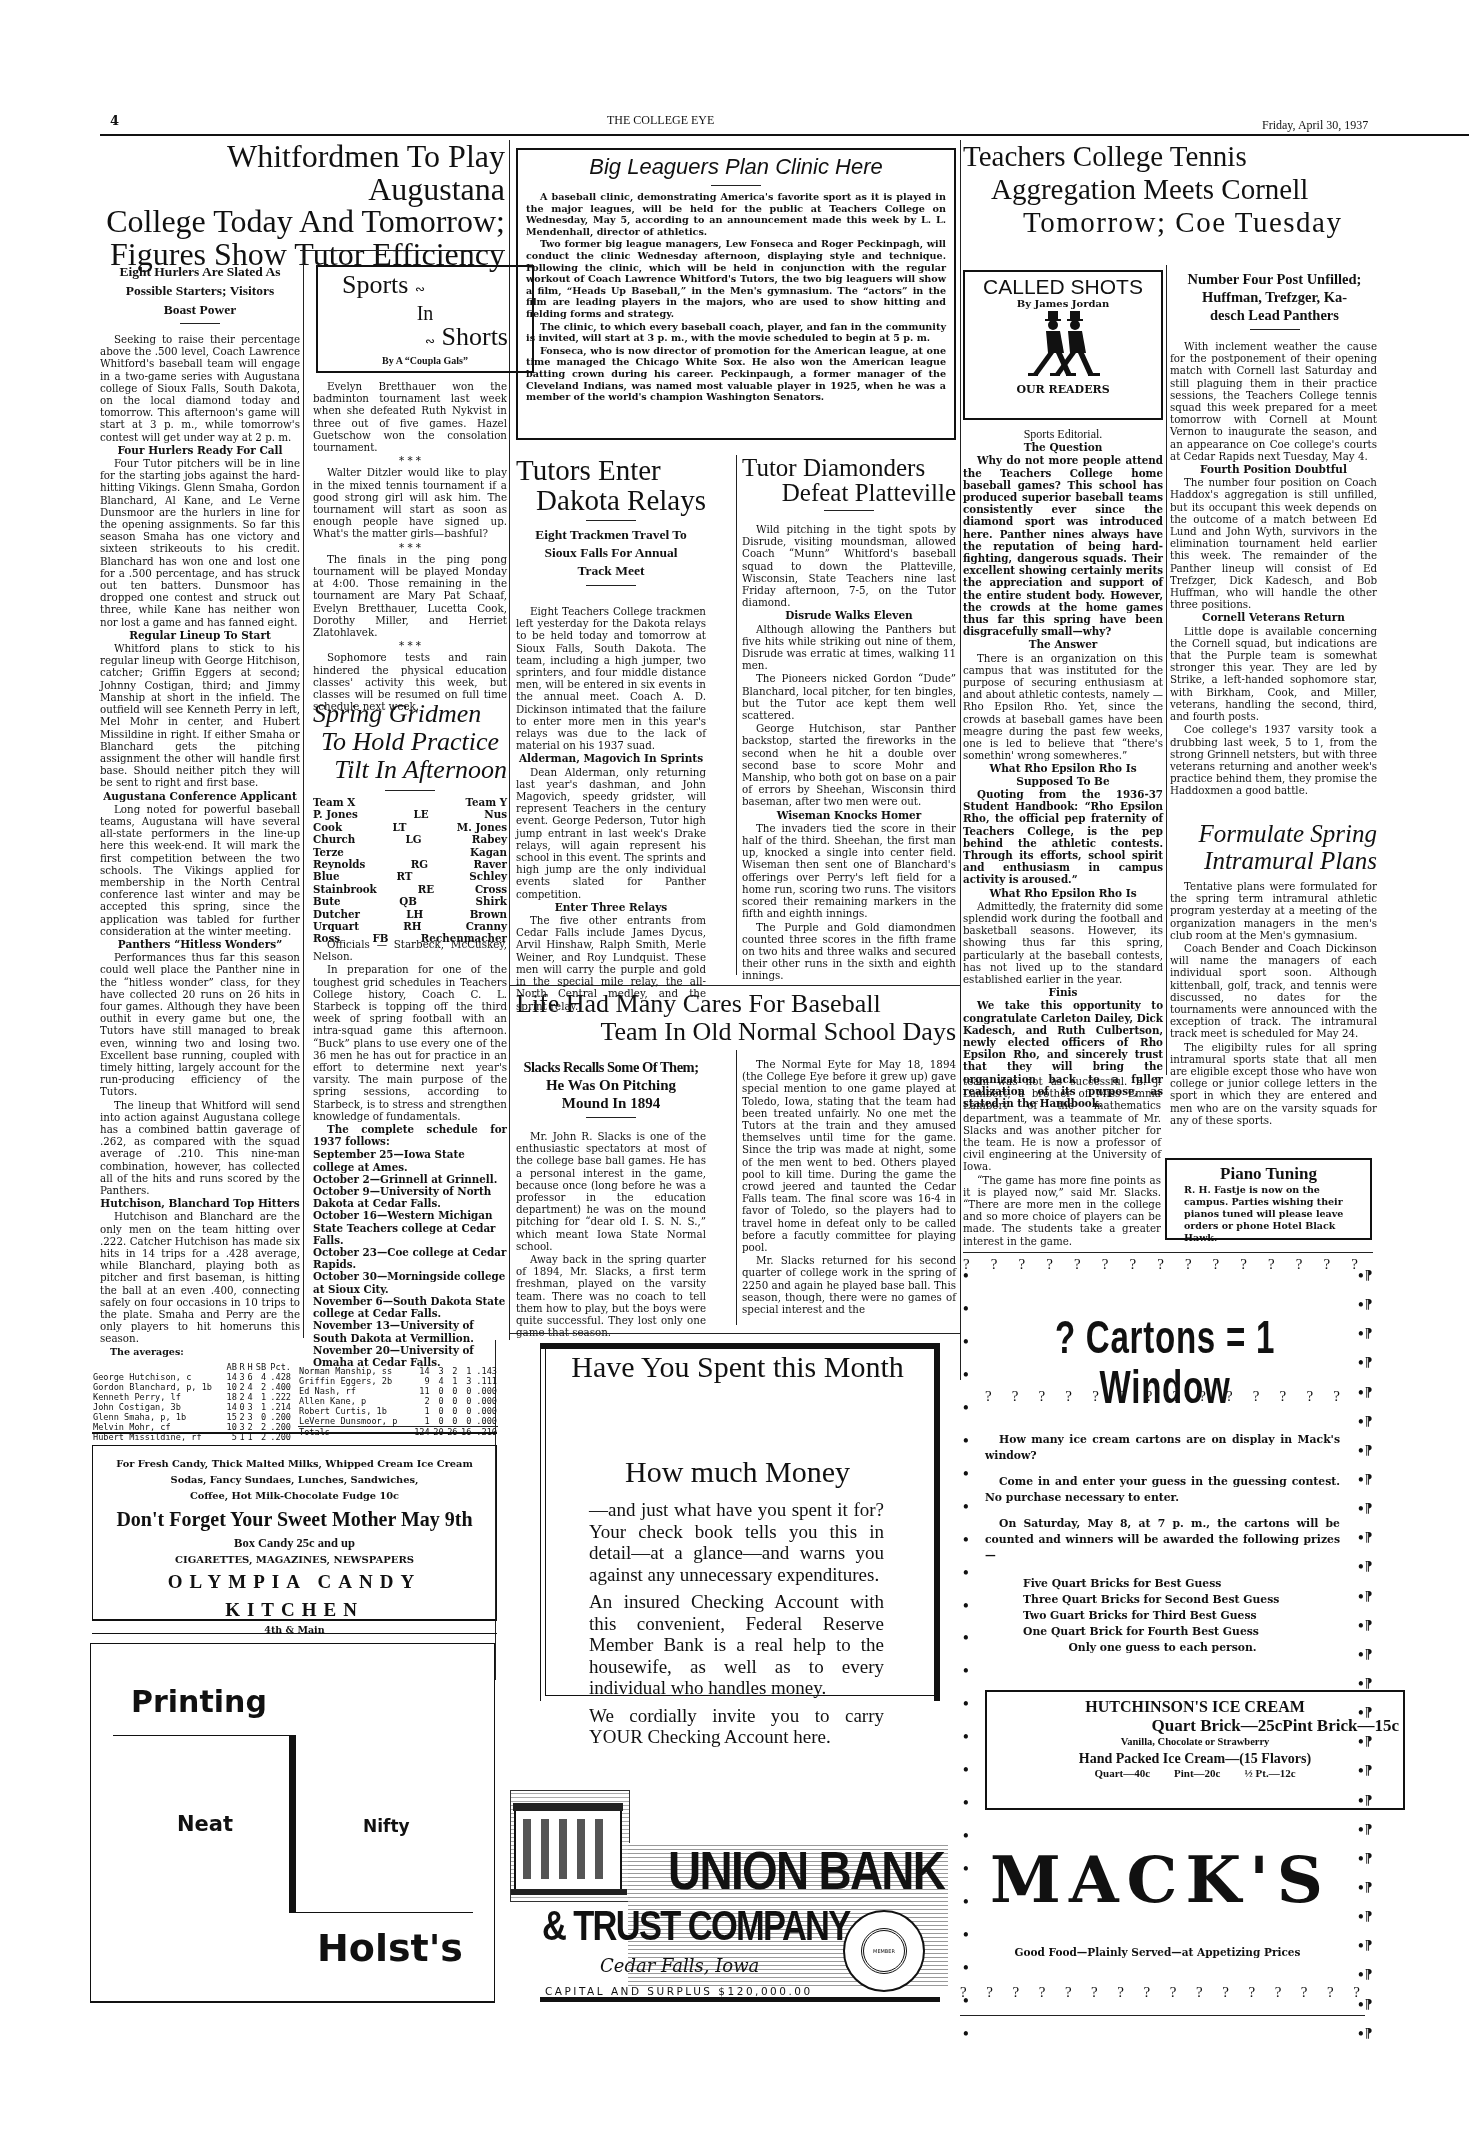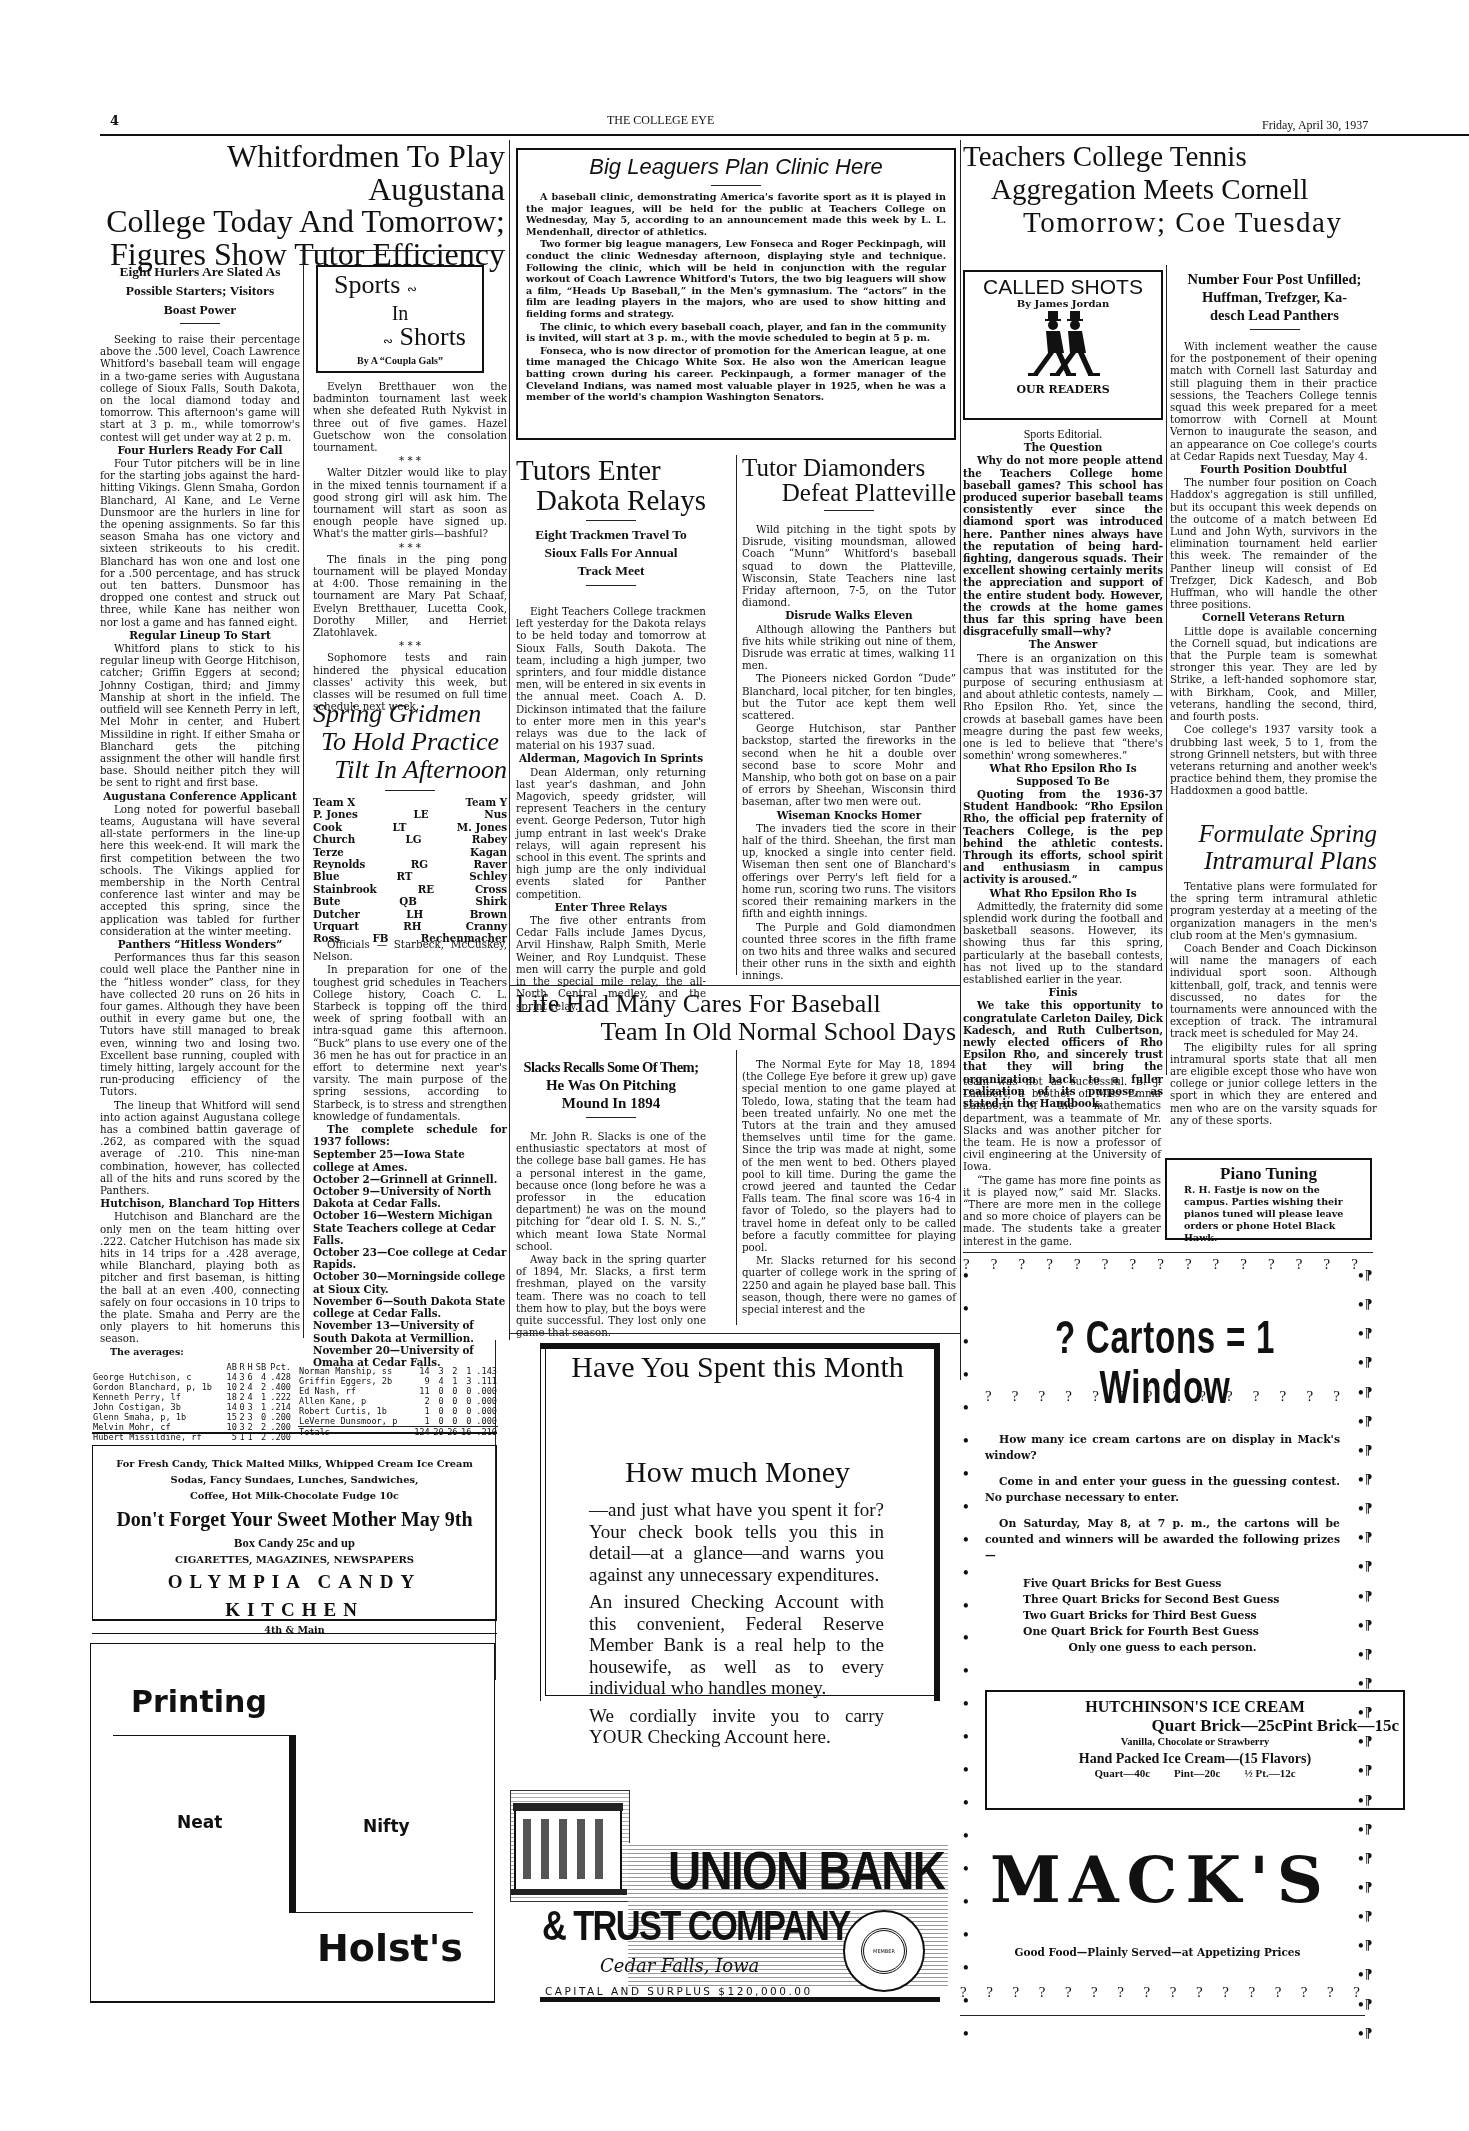--- a/index.html
+++ b/index.html
@@ -195,21 +195,21 @@
           <td class="n">124</td>
           <td class="n">20</td>
           <td class="n">26</td>
           <td class="n">16</td>
           <td class="n">.210</td>
         </tr>
   </tbody>
     </table>
 </div>
 
-<div class="abs box" style="left:316px;top:265px;width:168px;height:108px;padding:4px 16px;font-family:'Liberation Serif',serif">
+<div class="abs box" style="left:316px;top:265px;width:218px;height:108px;padding:4px 24px;font-family:'Liberation Serif',serif">
   <div style="font-size:26px;line-height:28px"><span>Sports</span> <span style="font-size:12px">∾</span></div>
   <div style="font-size:20px;line-height:20px;text-align:center">In</div>
   <div style="font-size:26px;line-height:28px;text-align:right"><span style="font-size:12px">∾</span> <span>Shorts</span></div>
   <div class="ctr bold" style="font-size:10px">By A “Coupla Gals”</div>
 </div>
 <div class="abs body" style="left:313px;top:380px;width:194px;">
   <p>Evelyn Bretthauer won the badminton tournament last week when she defeated Ruth Nykvist in three out of five games. Hazel Guetschow won the consolation tournament.</p>
   <div class="ctr">*   *   *</div>
   <p>Walter Ditzler would like to play in the mixed tennis tournament if a good strong girl will ask him. The tournament will start as soon as enough people have signed up. What's the matter girls—bashful?</p>
   <div class="ctr">*   *   *</div>
@@ -633,17 +633,17 @@
   <div style="font-size:10px;line-height:16px">CIGARETTES, MAGAZINES, NEWSPAPERS</div>
   <div style="font-family:'Liberation Serif',serif;font-size:19px;letter-spacing:7px;line-height:28px">OLYMPIA CANDY KITCHEN</div>
   <div style="font-size:9.5px">4th &amp; Main</div>
 </div>
 
 <div class="abs" style="left:92px;top:1633px;width:405px;height:1px;background:#111"></div>
 <div class="abs" style="left:90px;top:1643px;width:405px;height:360px;border:1px solid #111;border-bottom:2px solid #111">
   <div class="abs bold" style="left:40px;top:40px;font-family:'DejaVu Sans',sans-serif;font-size:30px">Printing</div>
   <div class="abs" style="left:22px;top:91px;width:176px;height:1px;background:#111"></div>
   <div class="abs" style="left:198px;top:91px;width:7px;height:178px;background:#111"></div>
-  <div class="abs bold" style="left:86px;top:168px;font-family:'DejaVu Sans',sans-serif;font-size:17px">Neat</div>
+  <div class="abs bold" style="left:86px;top:168px;font-family:'DejaVu Sans',sans-serif;font-size:21px">Neat</div>
   <div class="abs bold" style="left:272px;top:172px;font-family:'DejaVu Sans',sans-serif;font-size:17px">Nifty</div>
   <div class="abs" style="left:200px;top:268px;width:182px;height:1px;background:#111"></div>
   <div class="abs bold" style="left:226px;top:282px;font-family:'DejaVu Sans',sans-serif;font-size:38px">Holst's</div>
 </div>
 
 </body></html>

